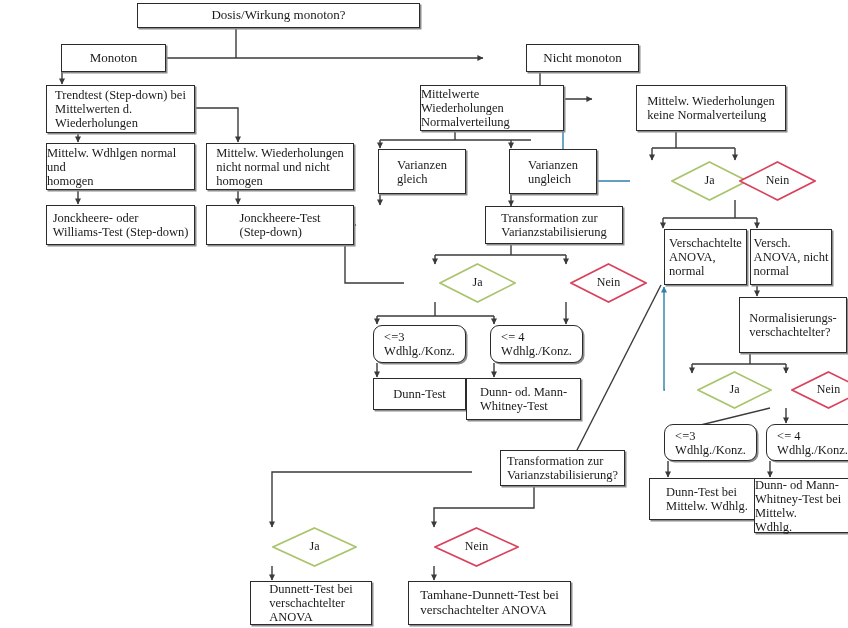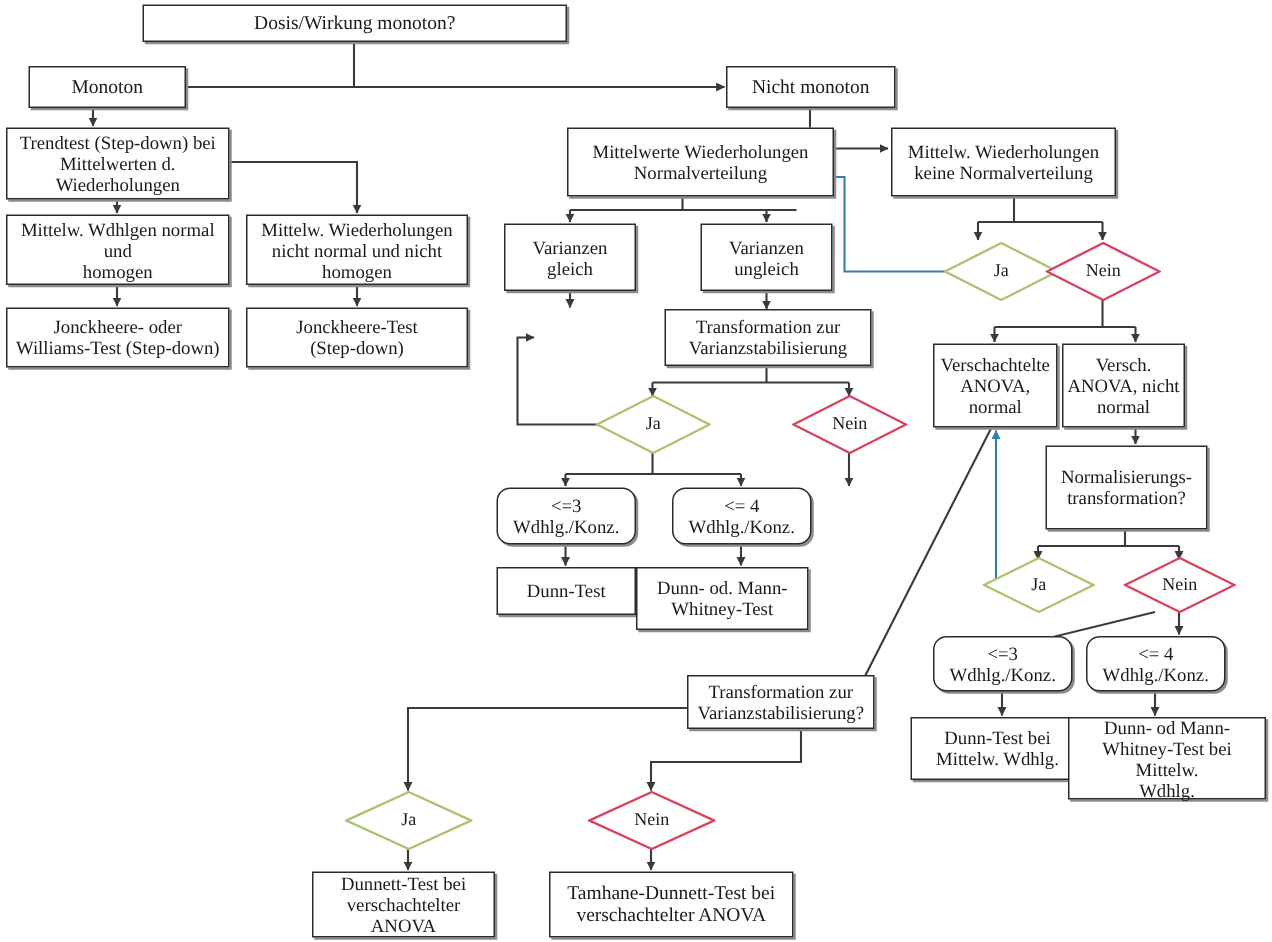--- a/index.html
+++ b/index.html
@@ -7,26 +7,26 @@
     position:relative;
     width:848px;height:628px;
     background:#ffffff;
     font-family:"Liberation Serif","DejaVu Serif",serif;
     overflow:hidden;
   }
   .node{
     position:absolute;
     box-sizing:border-box;
     display:flex;align-items:center;justify-content:center;
-    text-align:center;
     color:#1a1a1a;
     line-height:1.12;
     white-space:pre-line;
     background:#ffffff;
     z-index:3;
+    margin-left:42px;
   }
   .box{
     border:1px solid #2b2b2b;
     box-shadow:1.5px 1.5px 0 0 #8c8c8c;
   }
   .rounded{ border-radius:9px; }
   .diamond{
     border:0;
     background:transparent;
     box-shadow:none;
@@ -154,21 +154,21 @@
   <div class="node box" style="left:164px;top:143px;width:148px;height:47px;font-size:12.5px;">Mittelw. Wiederholungen
 nicht normal und nicht
 homogen</div>
 
   <div class="node box" style="left:4px;top:205px;width:149px;height:40px;font-size:12.5px;">Jonckheere- oder
 Williams-Test (Step-down)</div>
 
   <div class="node box" style="left:164px;top:205px;width:148px;height:40px;font-size:12.5px;">Jonckheere-Test
 (Step-down)</div>
 
-  <div class="node box" style="left:378px;top:85px;width:178px;height:46px;font-size:12.5px;">Mittelwerte Wiederholungen
+  <div class="node box" style="left:378px;top:85px;width:144px;height:46px;font-size:12.5px;">Mittelwerte Wiederholungen
 Normalverteilung</div>
 
   <div class="node box" style="left:594px;top:85px;width:150px;height:46px;font-size:12.5px;">Mittelw. Wiederholungen
 keine Normalverteilung</div>
 
   <div class="node box" style="left:336px;top:149px;width:88px;height:45px;font-size:12.5px;">Varianzen
 gleich</div>
 
   <div class="node box" style="left:467px;top:149px;width:88px;height:45px;font-size:12.5px;">Varianzen
 ungleich</div>
@@ -219,21 +219,21 @@
 
   <div class="node box" style="left:622px;top:229px;width:83px;height:56px;font-size:12.5px;">Verschachtelte
 ANOVA,
 normal</div>
 
   <div class="node box" style="left:708px;top:229px;width:82px;height:56px;font-size:12.5px;">Versch.
 ANOVA, nicht
 normal</div>
 
   <div class="node box" style="left:697px;top:297px;width:108px;height:56px;font-size:12.5px;">Normalisierungs-
-transformation?</div>
+verschachtelter?</div>
 
   <div class="node diamond" style="left:655px;top:371px;width:75px;height:38px;font-size:12px;">
     <svg width="75" height="38" viewBox="0 0 75 38" xmlns="http://www.w3.org/2000/svg">
       <polygon points="37.5,1 74,19 37.5,37 1,19" fill="#ffffff" stroke="#a9c46c" stroke-width="1.6"></polygon>
     </svg>
     <span class="dlabel">Ja</span>
   </div>
 
   <div class="node diamond" style="left:749px;top:371px;width:75px;height:38px;font-size:12px;">
     <svg width="75" height="38" viewBox="0 0 75 38" xmlns="http://www.w3.org/2000/svg">

